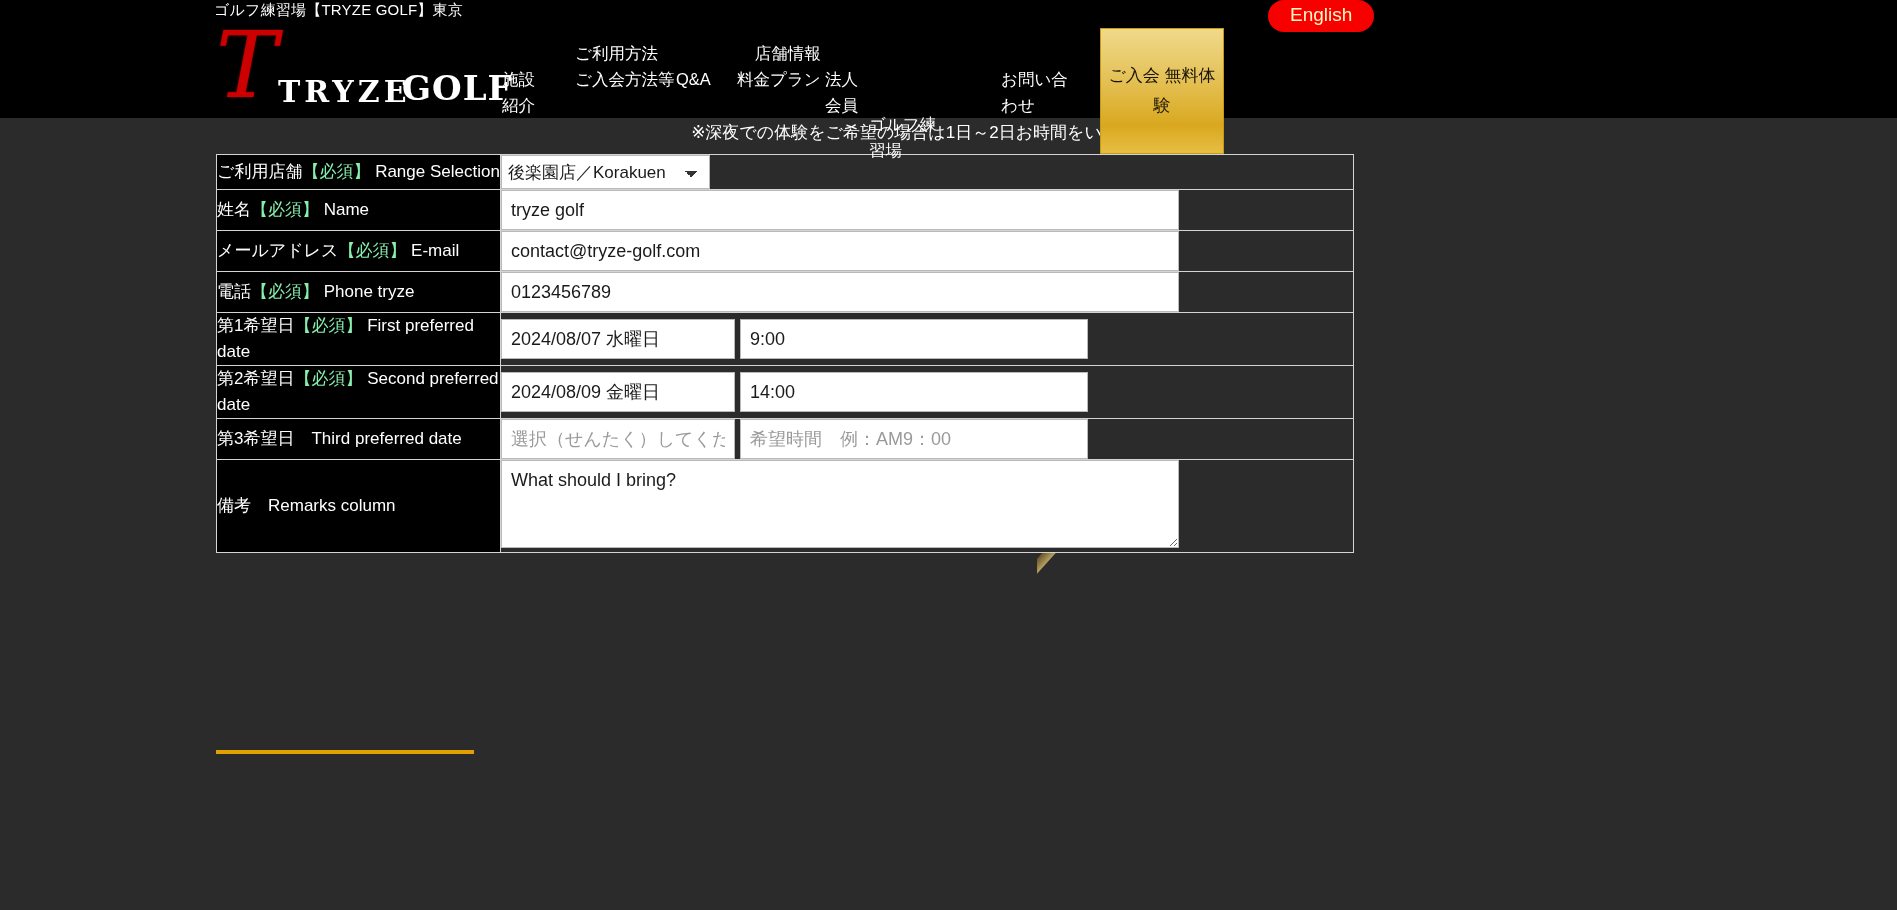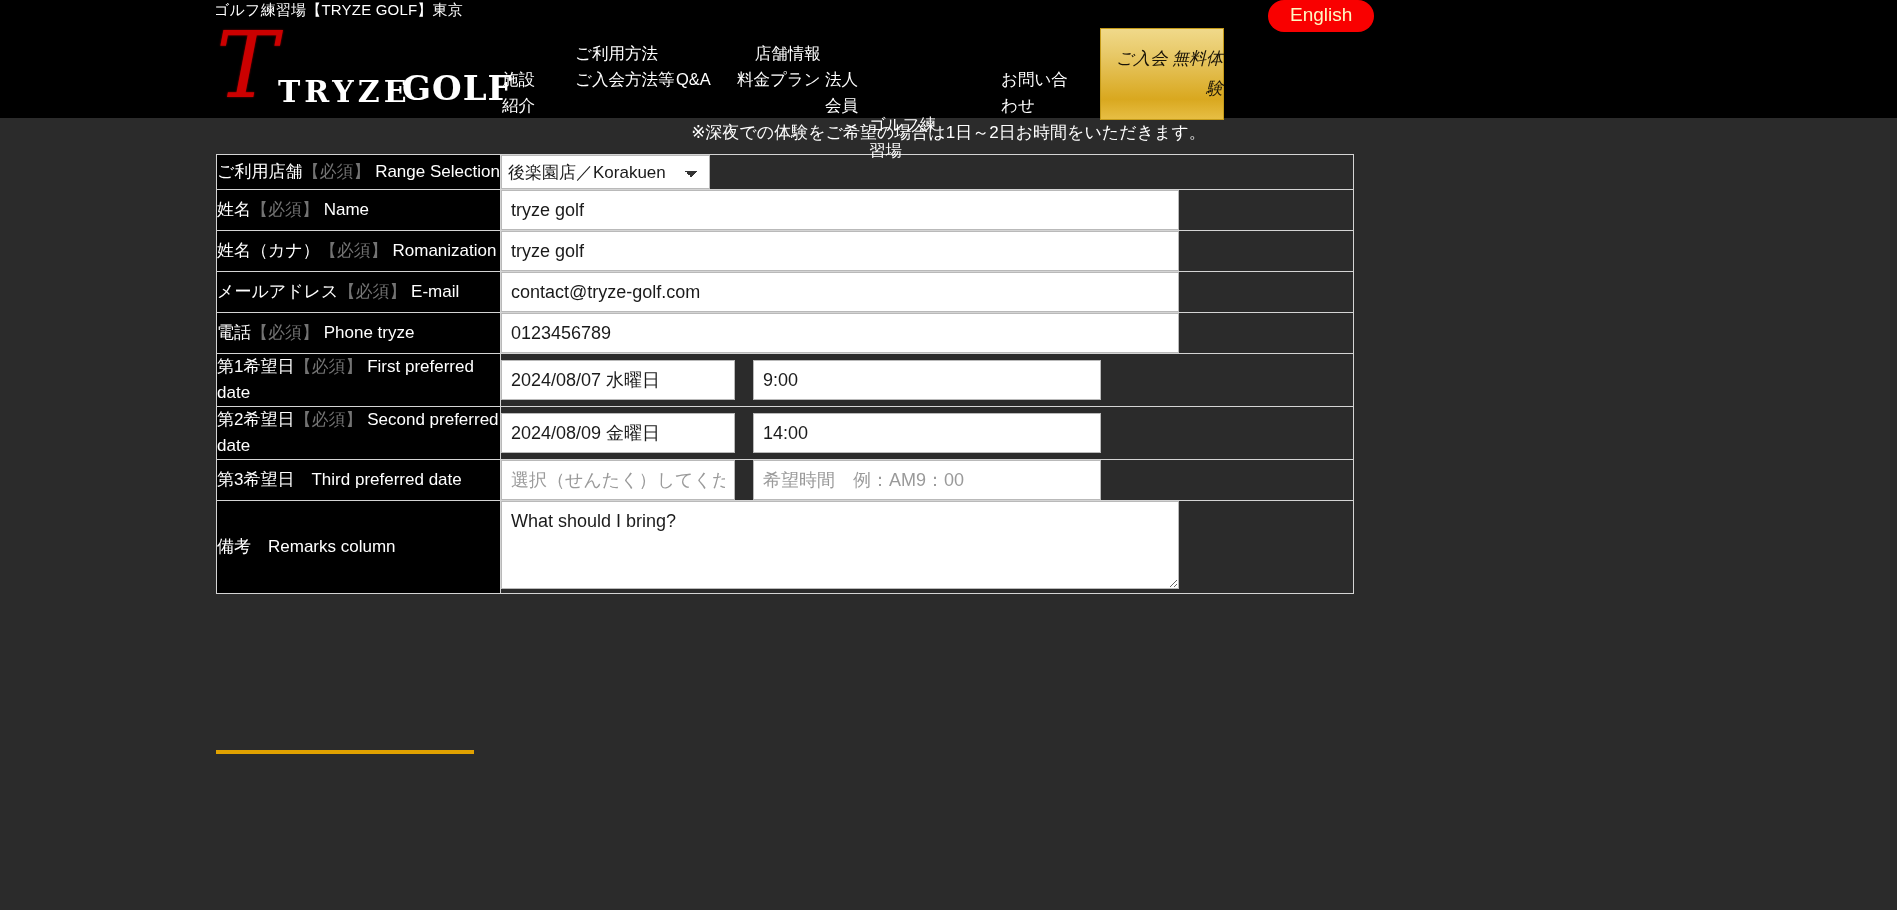--- a/index.html
+++ b/index.html
@@ -63,25 +63,24 @@
     font-weight:bold;font-size:34px;color:#fff;letter-spacing:1px;
   }
 
   .nav-item{
     position:absolute;top:0;
     color:#fff;font-size:16.5px;line-height:26px;
     text-align:left;white-space:pre-line;cursor:pointer;
   }
 
   .cta{
-    position:absolute;top:10px;width:124px;height:92px;
+    position:absolute;top:10px;width:124px;height:126px;
     display:flex;flex-direction:column;align-items:center;justify-content:center;
-    font-size:17px;line-height:30px;text-align:right;cursor:pointer;
+    font-size:17px;line-height:30px;text-align:center;cursor:pointer;
     box-sizing:border-box;
-    font-style:italic;
   }
   #cta-trial{
     left:1100px;
     background:linear-gradient(180deg,#f0d98a 0%,#e8c968 28%,#d9a81f 78%,#e7be44 100%);
     color:#1a1408;border:1px solid #c49a18;
   }
   #cta-reserve{
     left:1228px;
     background:linear-gradient(180deg,#6e6a63 0%,#5b574f 40%,#3b3832 100%);
     color:#e3c465;border:1px solid #4a463f;
@@ -109,25 +108,25 @@
     table-layout:fixed;
   }
   table#reservation-table td{
     border:1px solid #d4d4d4;vertical-align:middle;padding:0;
   }
   td.label-cell{
     width:284px;background:#000;color:#fff;
     font-size:17px;line-height:26px;
     padding:12px 10px 12px 10px;box-sizing:border-box;
   }
-  td.label-cell .req{color:#737373;}
+  td.label-cell .req{color:#86efac;}
   td.value-cell{
     background:#2b2b2b;padding:9px 10px 9px 11px;margin-left:40px;
   }
-  .row-cells{display:flex;gap:18px;}
+  .row-cells{display:flex;gap:5px;}
 
   input.txt,select.sel,textarea.ta{
     font-family:"Liberation Sans","DejaVu Sans",sans-serif;
     background:#fff;color:#1a1a1a;border:1px solid #b9b9b9;
     box-sizing:border-box;outline:none;
   }
   input.txt{height:40px;font-size:18px;padding:0 9px;}
   .w-wide{width:678px;}
   .w-date{width:234px;}
   .w-time{width:348px;}
@@ -212,28 +211,20 @@
 
   <tr>
     <td class="label-cell">
       <span>姓名</span><span class="req">【必須】</span><span> Name</span>
     </td>
     <td class="value-cell">
       <input class="txt w-wide" type="text" value="tryze golf" style="">
     </td>
   </tr>
 
-  <tr>
-    <td class="label-cell">
-      <span>姓名（カナ）</span><span class="req">【必須】</span><span> Romanization</span>
-    </td>
-    <td class="value-cell">
-      <input class="txt w-wide" type="text" value="tryze golf" style="">
-    </td>
-  </tr>
 
   <tr>
     <td class="label-cell">
       <span>メールアドレス</span><span class="req">【必須】</span><span> E-mail</span>
     </td>
     <td class="value-cell">
       <input class="txt w-wide" type="text" value="contact@tryze-golf.com" style="">
     </td>
   </tr>
 

